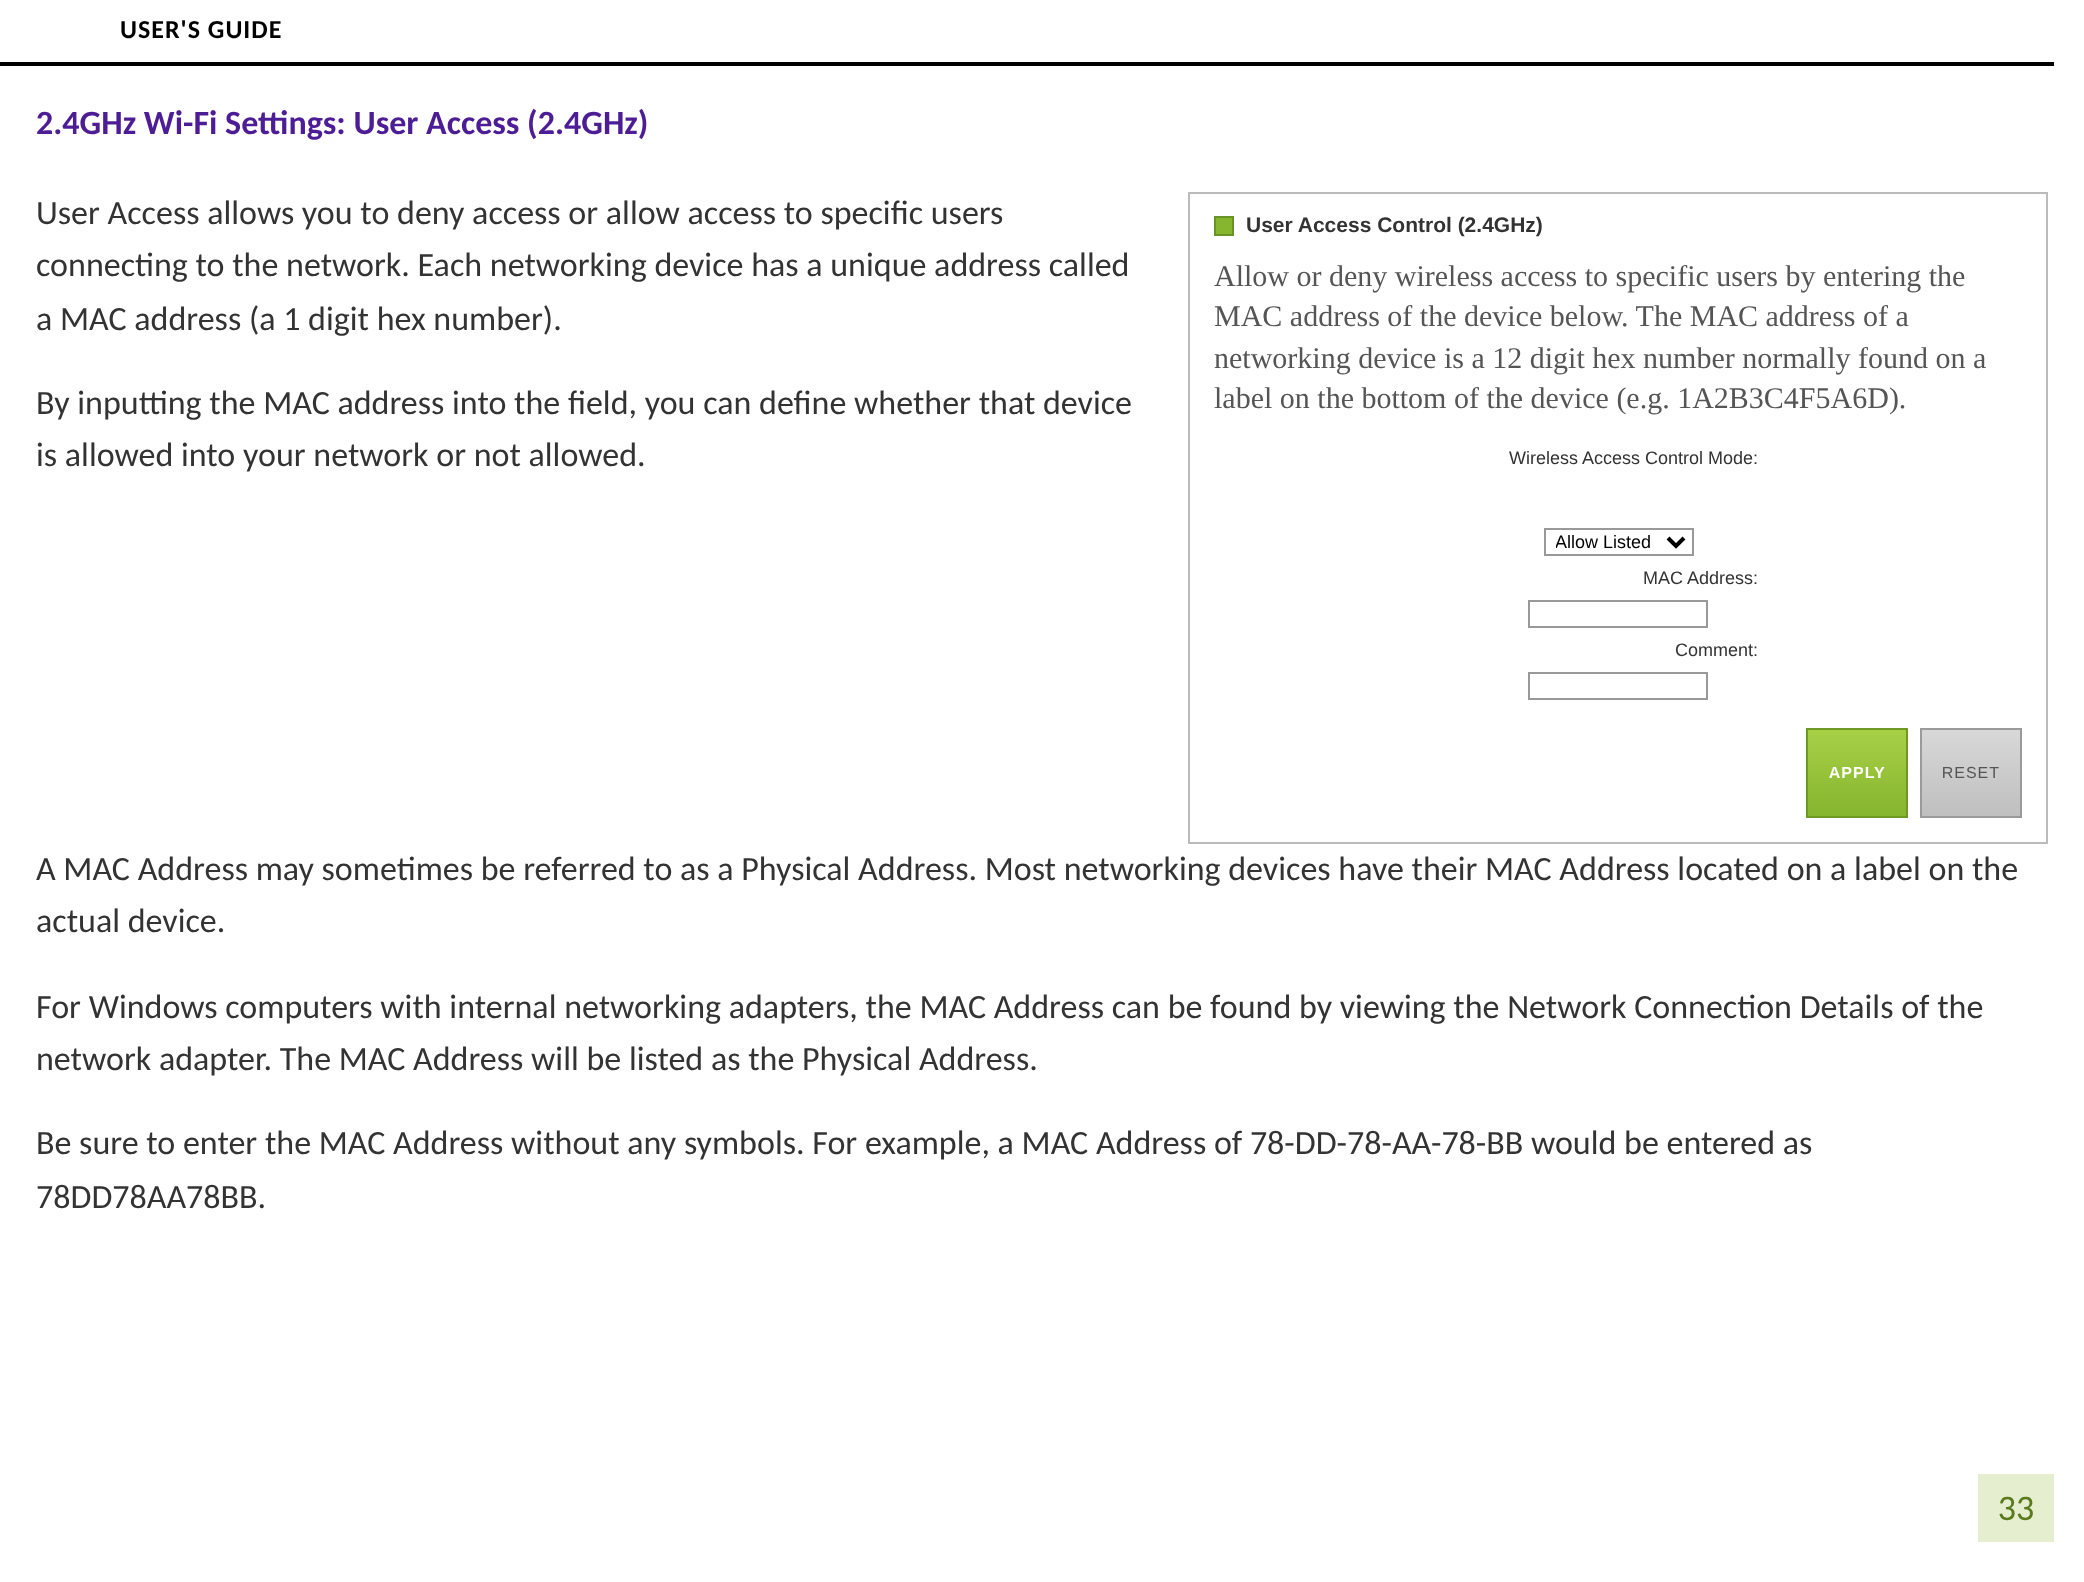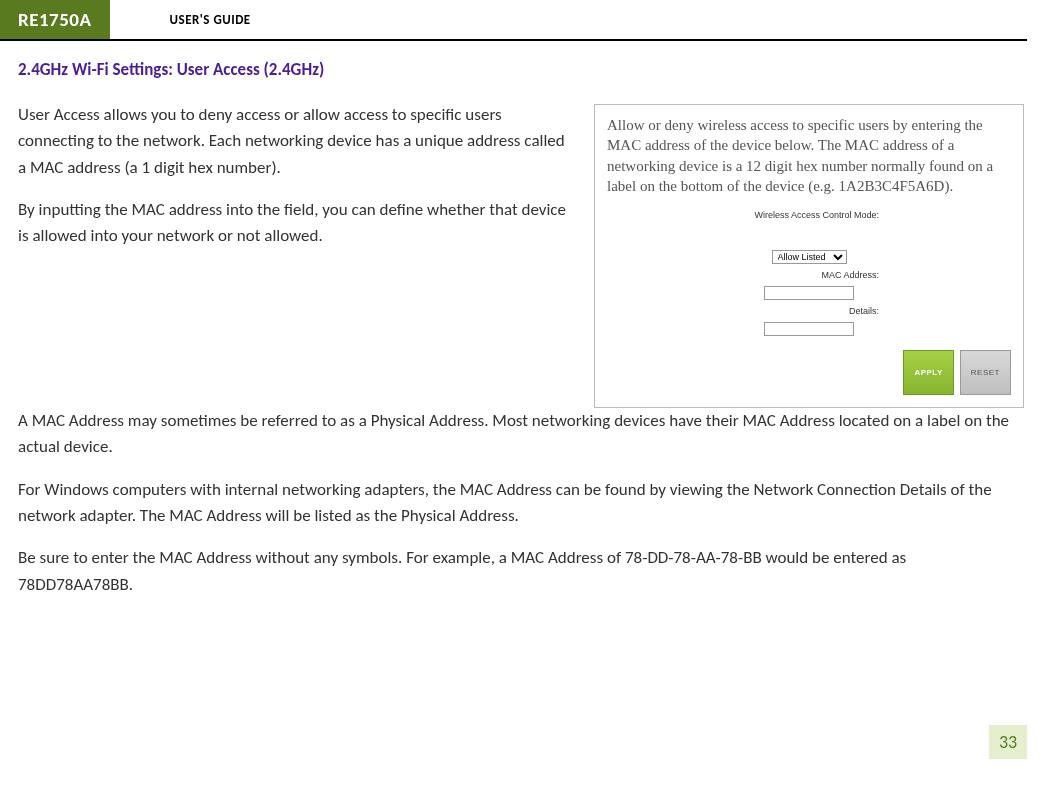--- a/index.html
+++ b/index.html
@@ -149,65 +149,68 @@
       color: #555;
       border: 1px solid #9a9a9a;
       font-size: 8px;
       font-weight: normal;
       padding: 2px 10px;
       letter-spacing: 0.5px;
       cursor: pointer;
     }
     .page-number-box {
       position: absolute;
-      bottom: 32px;
+      bottom: 20px;
       right: 15px;
       background: #e5efcf;
       color: #5a7a1f;
       font-size: 18px;
       font-weight: normal;
       width: 38px;
       height: 34px;
       display: flex;
       align-items: center;
       justify-content: center;
     }
   </style>
 </head>
 <body>
 
 <div class="header">
-  <div class="header-model">RE1750A</div>
   <div class="header-title">USER'S GUIDE</div>
 </div>
 
 <div class="content">
   <div class="section-title">2.4GHz Wi-Fi Settings: User Access (2.4GHz)</div>
 
   <div class="main-flex">
     <div class="text-col">
       <div class="para">User Access allows you to deny access or allow access to specific users connecting to the network. Each networking device has a unique address called a MAC address (a 1 digit hex number).</div>
       <div class="para">By inputting the MAC address into the field, you can define whether that device is allowed into your network or not allowed.</div>
     </div>
 
     <div class="screenshot-panel">
+      <div class="panel-title-row">
+        <div class="panel-title-icon"></div>
+        <div class="panel-title">User Access Control (2.4GHz)</div>
+      </div>
       <div class="panel-desc">Allow or deny wireless access to specific users by entering the MAC address of the device below. The MAC address of a networking device is a 12 digit hex number normally found on a label on the bottom of the device (e.g. 1A2B3C4F5A6D).</div>
 
       <div class="form-row">
         <span class="form-label">Wireless Access Control Mode:</span>
         <select class="form-select">
           <option>Allow Listed</option>
         </select>
       </div>
       <div class="form-row">
         <span class="form-label">MAC Address:</span>
         <input class="form-input" type="text" value="" style="">
       </div>
       <div class="form-row">
-        <span class="form-label">Details:</span>
+        <span class="form-label">Comment:</span>
         <input class="form-input" type="text" value="" style="">
       </div>
 
       <div class="btn-row">
         <button class="btn-apply">APPLY</button>
         <button class="btn-reset">RESET</button>
       </div>
     </div>
   </div>
 

